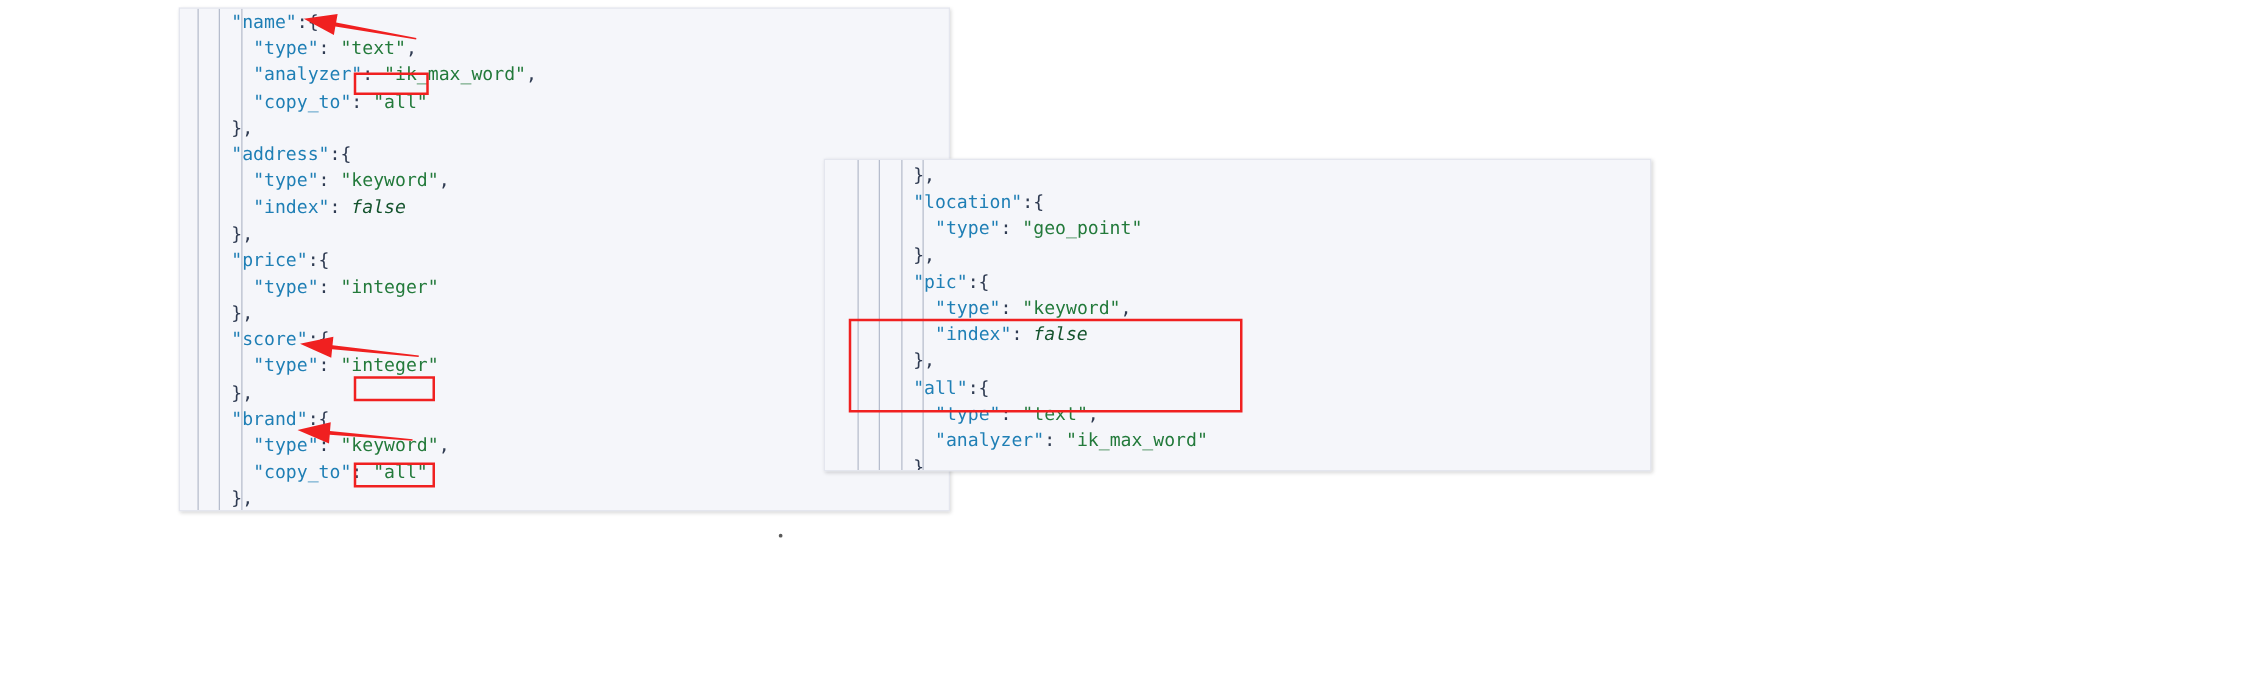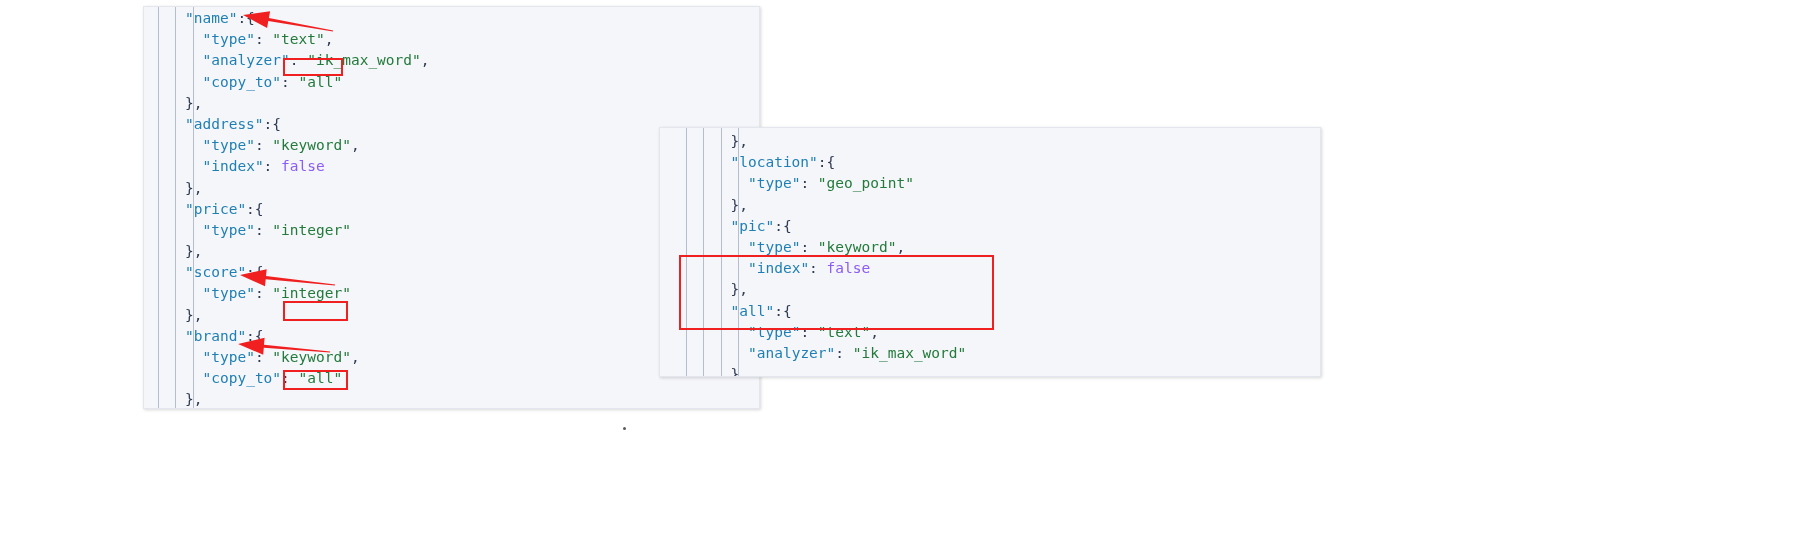--- a/index.html
+++ b/index.html
@@ -50,21 +50,21 @@
 
   .ln {
     display: block;
     height: 21.2px;
     position: relative;
   }
 
   
   .k    { color: #1f7fb5; }   
   .s    { color: #237a3b; }   
-  .b    { color: #8b5cf6; }   
+  .b    { color: #14532d; font-style: italic; }   
   .p    { color: #2f3b52; }   
 
   
   .rail {
     position: absolute;
     top: 0;
     width: 1px;
     background: #aab3c4;
     opacity: .85;
   }

